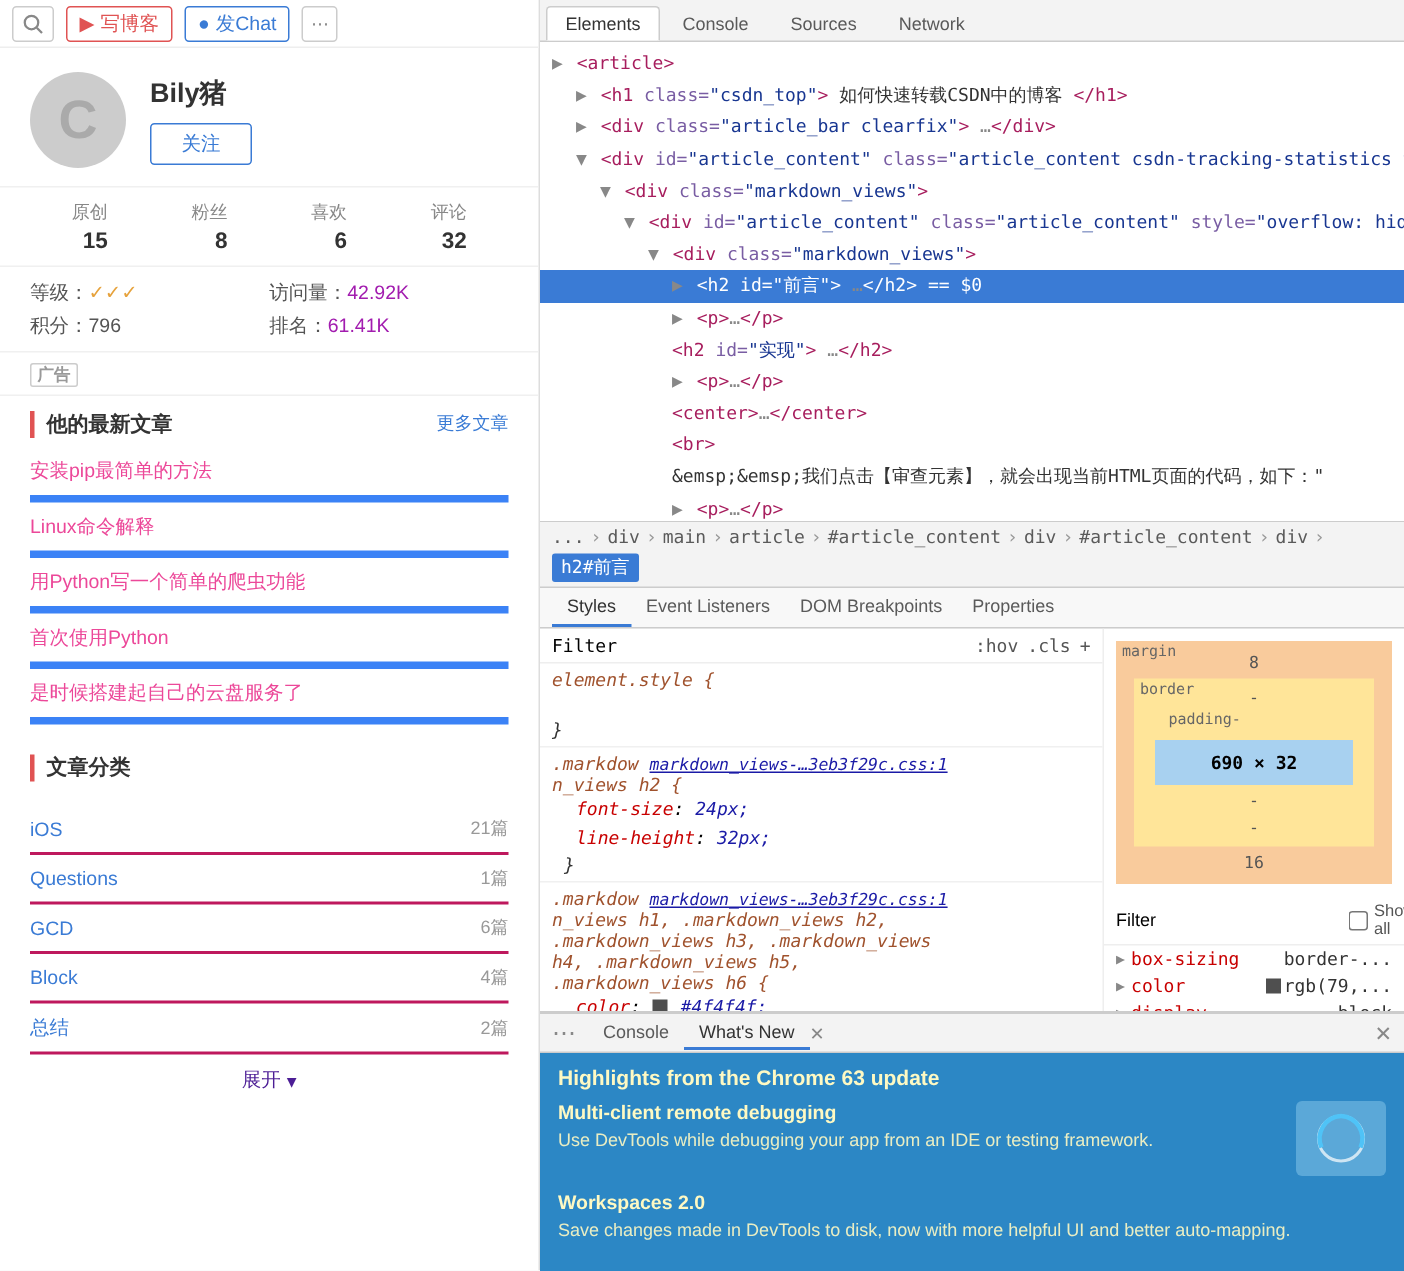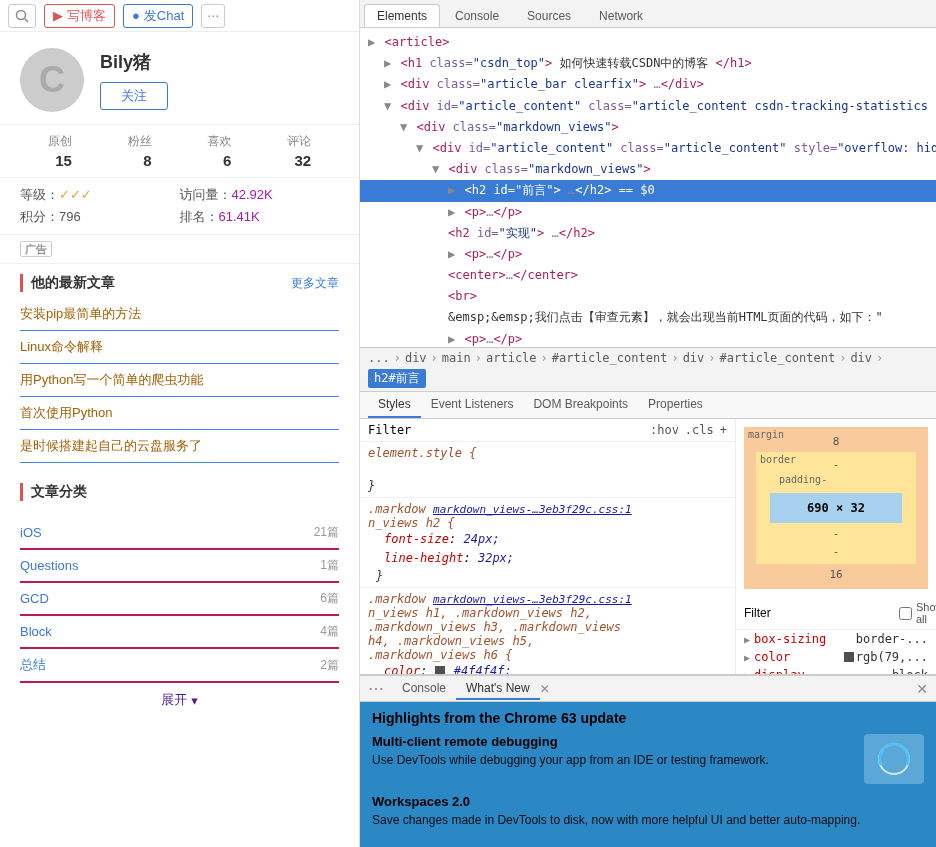--- a/index.html
+++ b/index.html
@@ -101,38 +101,38 @@
     .ad-label {
       font-size: 11px; color: #999;
       border: 1px solid #ccc;
       padding: 1px 4px;
       border-radius: 2px;
     }
 
     
     .section-header {
       display: flex;
-      align-items: flex-end;
+      align-items: flex-start;
       justify-content: space-between;
       padding: 10px 20px 6px;
     }
     .section-title {
       font-size: 14px; font-weight: bold; color: #333;
       border-left: 3px solid #e05353;
       padding-left: 8px;
     }
     .more-link { font-size: 12px; color: #3a7bd5; cursor: pointer; }
 
     .article-list { padding: 0 20px; }
     .article-item {
       padding: 7px 0;
       font-size: 13px;
-      color: #a16207;
+      color: #ec4899;
       cursor: pointer;
-      border-bottom: 1px solid #3b82f6;
+      border-bottom: 5px solid #3b82f6;
     }
 
     
     .category-section { padding: 0 20px; margin-top: 10px; }
     .category-item {
       display: flex;
       justify-content: space-between;
       align-items: center;
       padding: 7px 0;
       border-bottom: 2px solid #be185d;
@@ -386,21 +386,21 @@
       cursor: pointer;
       border-bottom: 2px solid transparent;
     }
     .console-tab.active { border-bottom-color: #3a7bd5; color: #333; }
     .console-close { margin-left: auto; color: #888; cursor: pointer; font-size: 14px; }
     .console-dots { color: #888; margin-right: 8px; font-size: 16px; cursor: pointer; }
 
     .console-content {
       padding: 8px 12px;
       background: #2c87c5;
-      color: #000000;
+      color: #fef9c3;
       overflow-y: auto;
       flex: 1;
     }
     .console-title { font-size: 14px; font-weight: bold; margin-bottom: 8px; }
     .console-item { margin-bottom: 10px; }
     .console-item-title { font-size: 13px; font-weight: bold; margin-bottom: 3px; }
     .console-item-desc { font-size: 12px; opacity: 0.9; line-height: 1.4; }
     .console-thumb {
       float: right;
       width: 60px; height: 50px;

